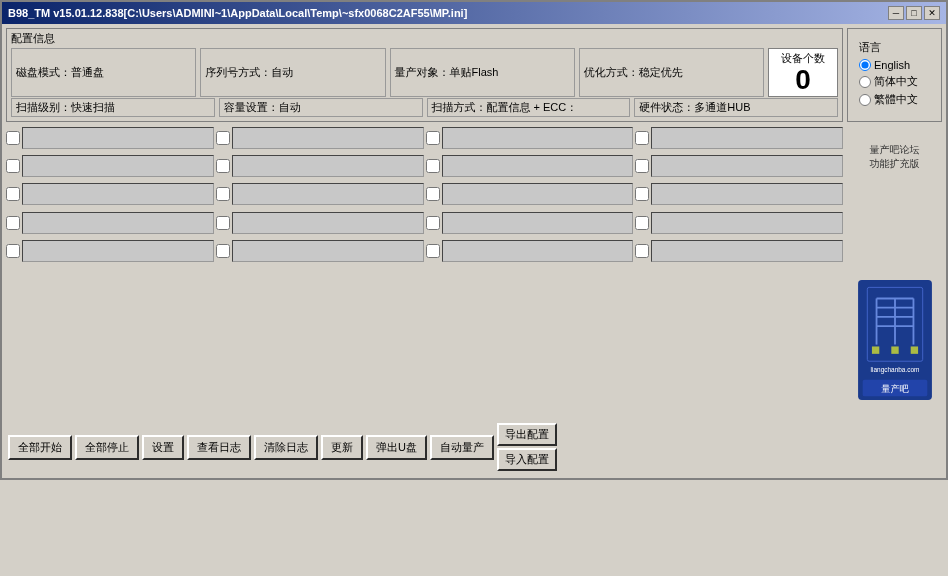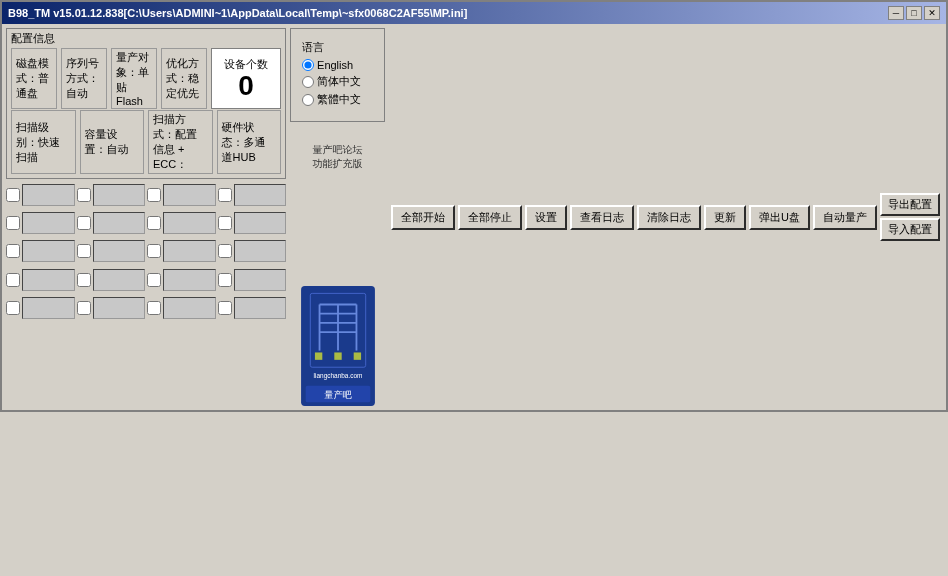--- a/index.html
+++ b/index.html
@@ -7,21 +7,21 @@
       font-family: "SimSun", "MS Gothic", Arial, sans-serif;
       font-size: 12px;
       background: #d4d0c8;
       width: 948px;
       height: 576px;
       overflow: hidden;
     }
 
     .window {
       width: 948px;
-      height: 412px;
+      height: 480px;
       background: #d4d0c8;
       border: 2px solid #808080;
       display: flex;
       flex-direction: column;
     }
 
     .title-bar {
       background: linear-gradient(to right, #0a246a, #a6b5e5);
       color: white;
       padding: 3px 6px;
@@ -53,23 +53,23 @@
       align-items: center;
       justify-content: center;
       color: black;
     }
 
     .title-btn.close { background: #d4d0c8; }
 
     .window-body {
       flex: 1;
       display: flex;
-      flex-direction: row;
+      flex-direction: column;
       padding: 4px;
-      gap: 4px;
+      gap: 20px;
     }
 
     .main-area {
       display: flex;
       flex: 1;
       gap: 4px;
     }
 
     .left-panel {
       flex: 1;

